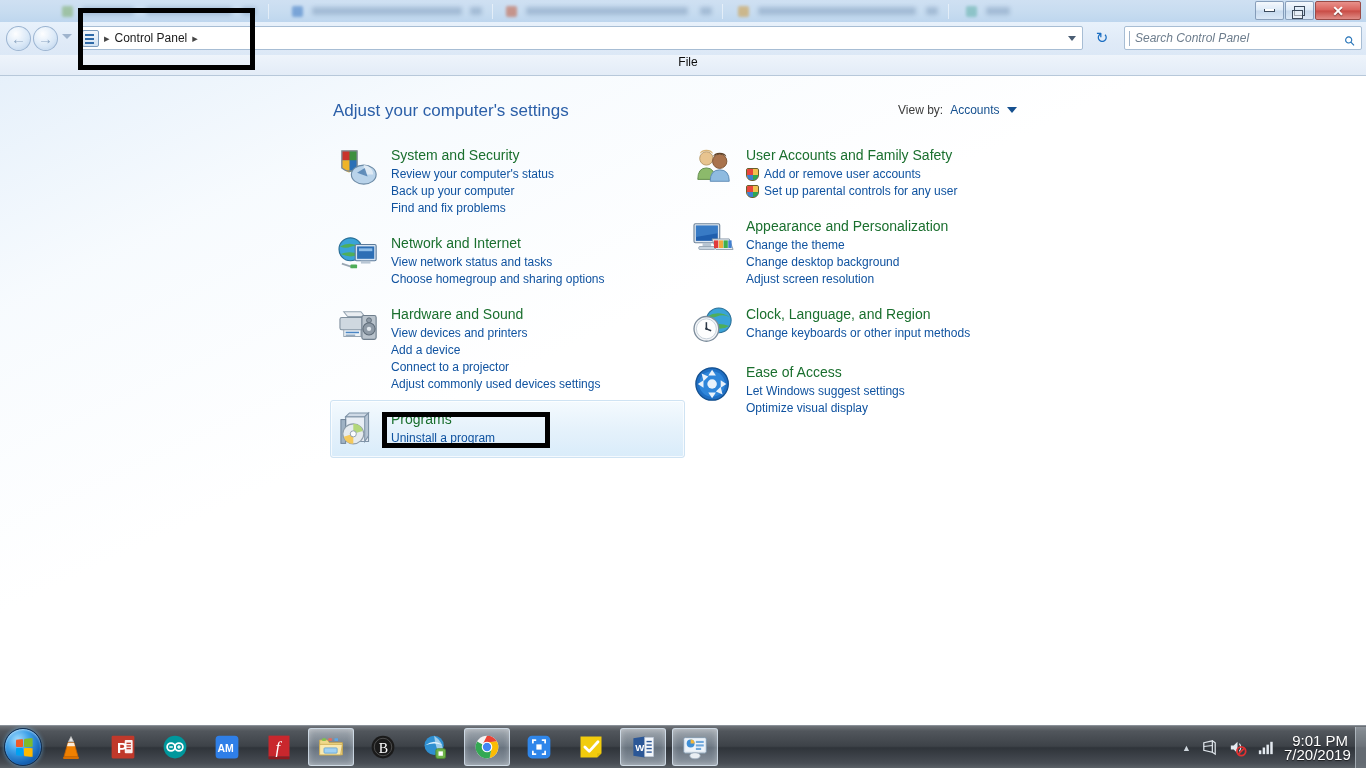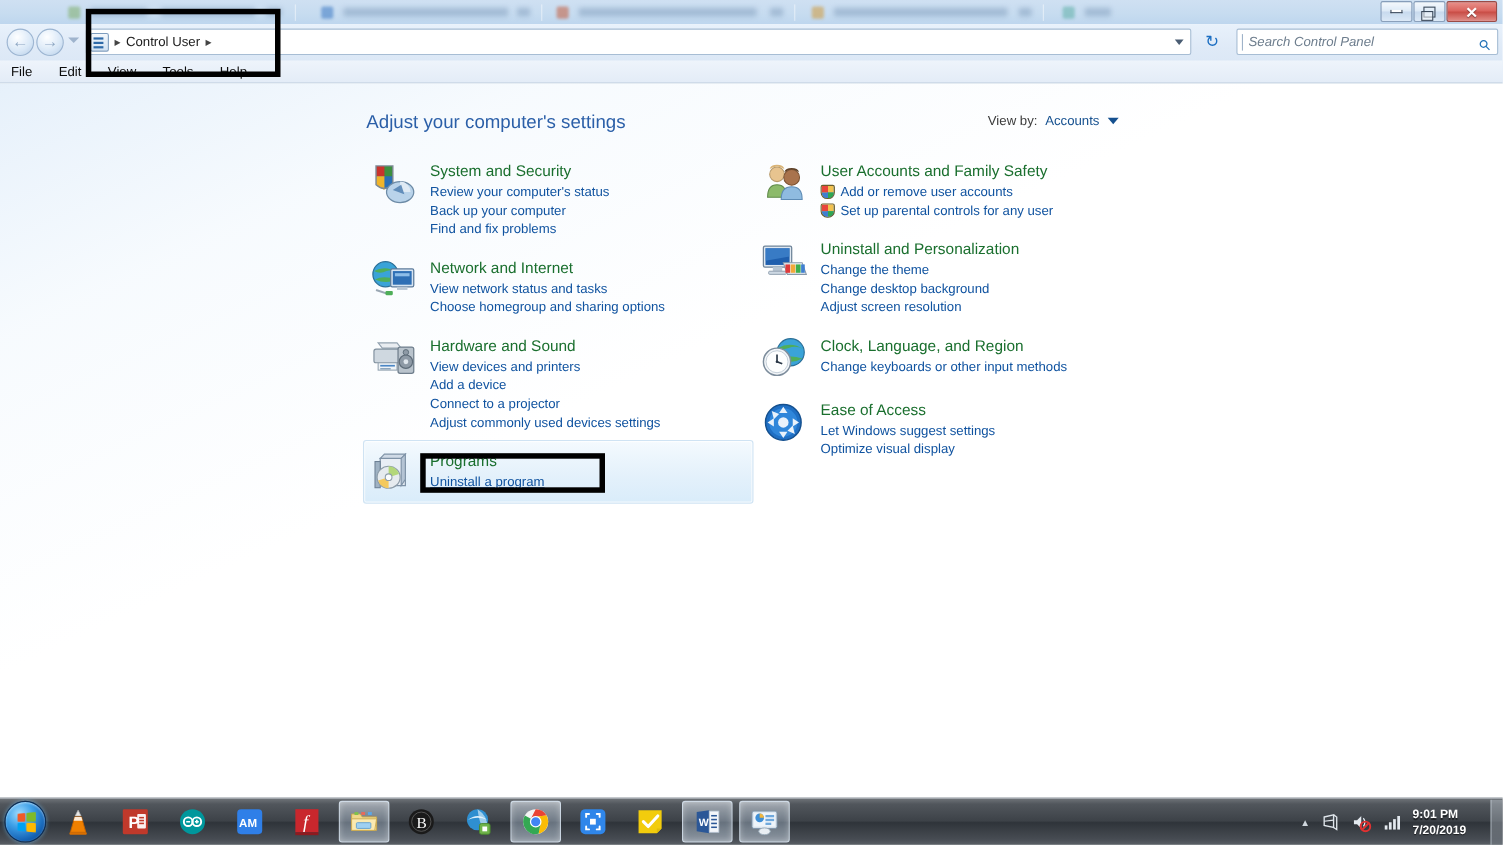--- a/index.html
+++ b/index.html
@@ -97,21 +97,21 @@
     background: #fff; border: 1px solid #a7bdd4; border-radius: 2px;
     display: flex; align-items: center;
   }
   .search-box .sep { width:1px; height:15px; background:#9fb3c9; margin-left:4px; }
   .search-ph { font-size: 12px; font-style: italic; color: #6d7d8d; padding-left: 5px; flex: 1; }
   .search-mag { font-size: 13px; color: #2573b8; padding-right: 7px; transform: rotate(-45deg); }
 
   .menubar {
     position: absolute; left: 0; top: 55px; width: 1366px; height: 20px;
     background: linear-gradient(180deg,#eef4fb 0%, #e3ecf7 100%);
-    display: flex; align-items: center; padding-left: 10px; gap: 24px;
+    display: flex; align-items: center; padding-left: 10px; gap: 24px; flex-direction: column;
   }
   .menubar span { font-size: 12px; color: #0c0c0c; }
 
   .chrome-sep {
     position: absolute; left: 0; top: 75px; width: 1366px; height: 1px; background: #b7c8da;
   }
 
   
   .content {
     position: absolute; left: 0; top: 76px; width: 1366px; height: 644px;
@@ -200,23 +200,22 @@
     border: 1px solid rgba(226,238,250,.75);
     box-shadow: inset 0 0 6px rgba(255,255,255,.35);
   }
 
   .tray {
     position: absolute; right: 0; top: 0; height: 43px; display: flex; align-items: center;
   }
   .tray-chev { color: #cfd6dd; font-size: 9px; margin-right: 9px; }
   .tray-ico { width: 19px; height: 19px; margin-right: 9px; position: relative; }
   .clock {
-    color: #fff; font-size: 11px; line-height: 14px; text-align: left; width: 64px;
+    color: #fff; font-size: 15px; line-height: 14px; text-align: right; width: 64px;
     text-shadow: 0 1px 1px rgba(0,0,0,.6);
-    font-weight: bold;
   }
   .show-desktop {
     width: 11px; height: 41px; margin-left: 7px; margin-right: 0;
     background: linear-gradient(180deg, rgba(175,183,191,.55), rgba(120,128,136,.5));
     border-left: 1px solid rgba(210,218,226,.55);
   }
 </style>
 </head>
 <body>
 
@@ -261,21 +260,21 @@
     <span>←</span>
   </div>
   <div class="nav-btn nav-fwd">
     <span>→</span>
   </div>
   <div class="nav-hist"></div>
 
   <div class="addr-bar">
     <div class="addr-icon"></div>
     <span class="crumb-sep">▸</span>
-    <span class="crumb-text">Control User</span>
+    <span class="crumb-text">Control Panel</span>
     <span class="crumb-sep">▸</span>
     <div class="addr-drop"></div>
   </div>
 
   <div class="refresh-btn">
     <span>↻</span>
   </div>
 
   <div class="search-box">
     <div class="sep"></div>
@@ -396,21 +395,21 @@
       <path d="M5 8 L28 8 L28 16 L5 20 Z" fill="#4a8ed4" opacity=".6"></path>
       <rect x="12" y="26" width="9" height="4" fill="#b9c6d3"></rect>
       <rect x="8" y="30" width="17" height="3" rx="1" fill="#cdd8e3" stroke="#8c9dad" stroke-width=".9"></rect>
       <path d="M22 22 L40 22 L44 33 L26 33 Z" fill="#eef2f6" stroke="#8799a9" stroke-width="1"></path>
       <rect x="24" y="23.5" width="4.5" height="8" fill="#e03a3a" transform="rotate(0)"></rect>
       <rect x="29" y="23.5" width="4.5" height="8" fill="#f2a93b"></rect>
       <rect x="34" y="23.5" width="4.5" height="8" fill="#3fae4c"></rect>
       <rect x="39" y="23.5" width="3.5" height="8" fill="#3f7fd0"></rect>
             </svg>
           </div>
-          <div class="cat-body"><div class="cat-title">Uninstall and Personalization</div><span class="cat-link">Change the theme</span><span class="cat-link">Change desktop background</span><span class="cat-link">Adjust screen resolution</span></div>
+          <div class="cat-body"><div class="cat-title">Appearance and Personalization</div><span class="cat-link">Change the theme</span><span class="cat-link">Change desktop background</span><span class="cat-link">Adjust screen resolution</span></div>
         </div>
         <div class="cat">
           <div class="cat-ico">
             <svg viewBox="0 0 48 42" width="46" height="40">
       <circle cx="29" cy="15" r="13" fill="#3aa3d8" stroke="#2b6f97" stroke-width="1.1"></circle>
       <path d="M17 11 Q29 4 41 12 Q34 8 27 11 Q22 13 17 11Z" fill="#4fae59"></path>
       <path d="M18 21 Q29 17 40 21 Q30 27 18 21Z" fill="#4fae59"></path>
       <circle cx="16" cy="24" r="13" fill="#f2f5f8" stroke="#7d8d9c" stroke-width="1.4"></circle>
       <circle cx="16" cy="24" r="10.5" fill="#fdfefe" stroke="#b9c5d0" stroke-width=".8"></circle>
       <line x1="16" y1="24" x2="16" y2="17" stroke="#2a3746" stroke-width="1.6"></line>

